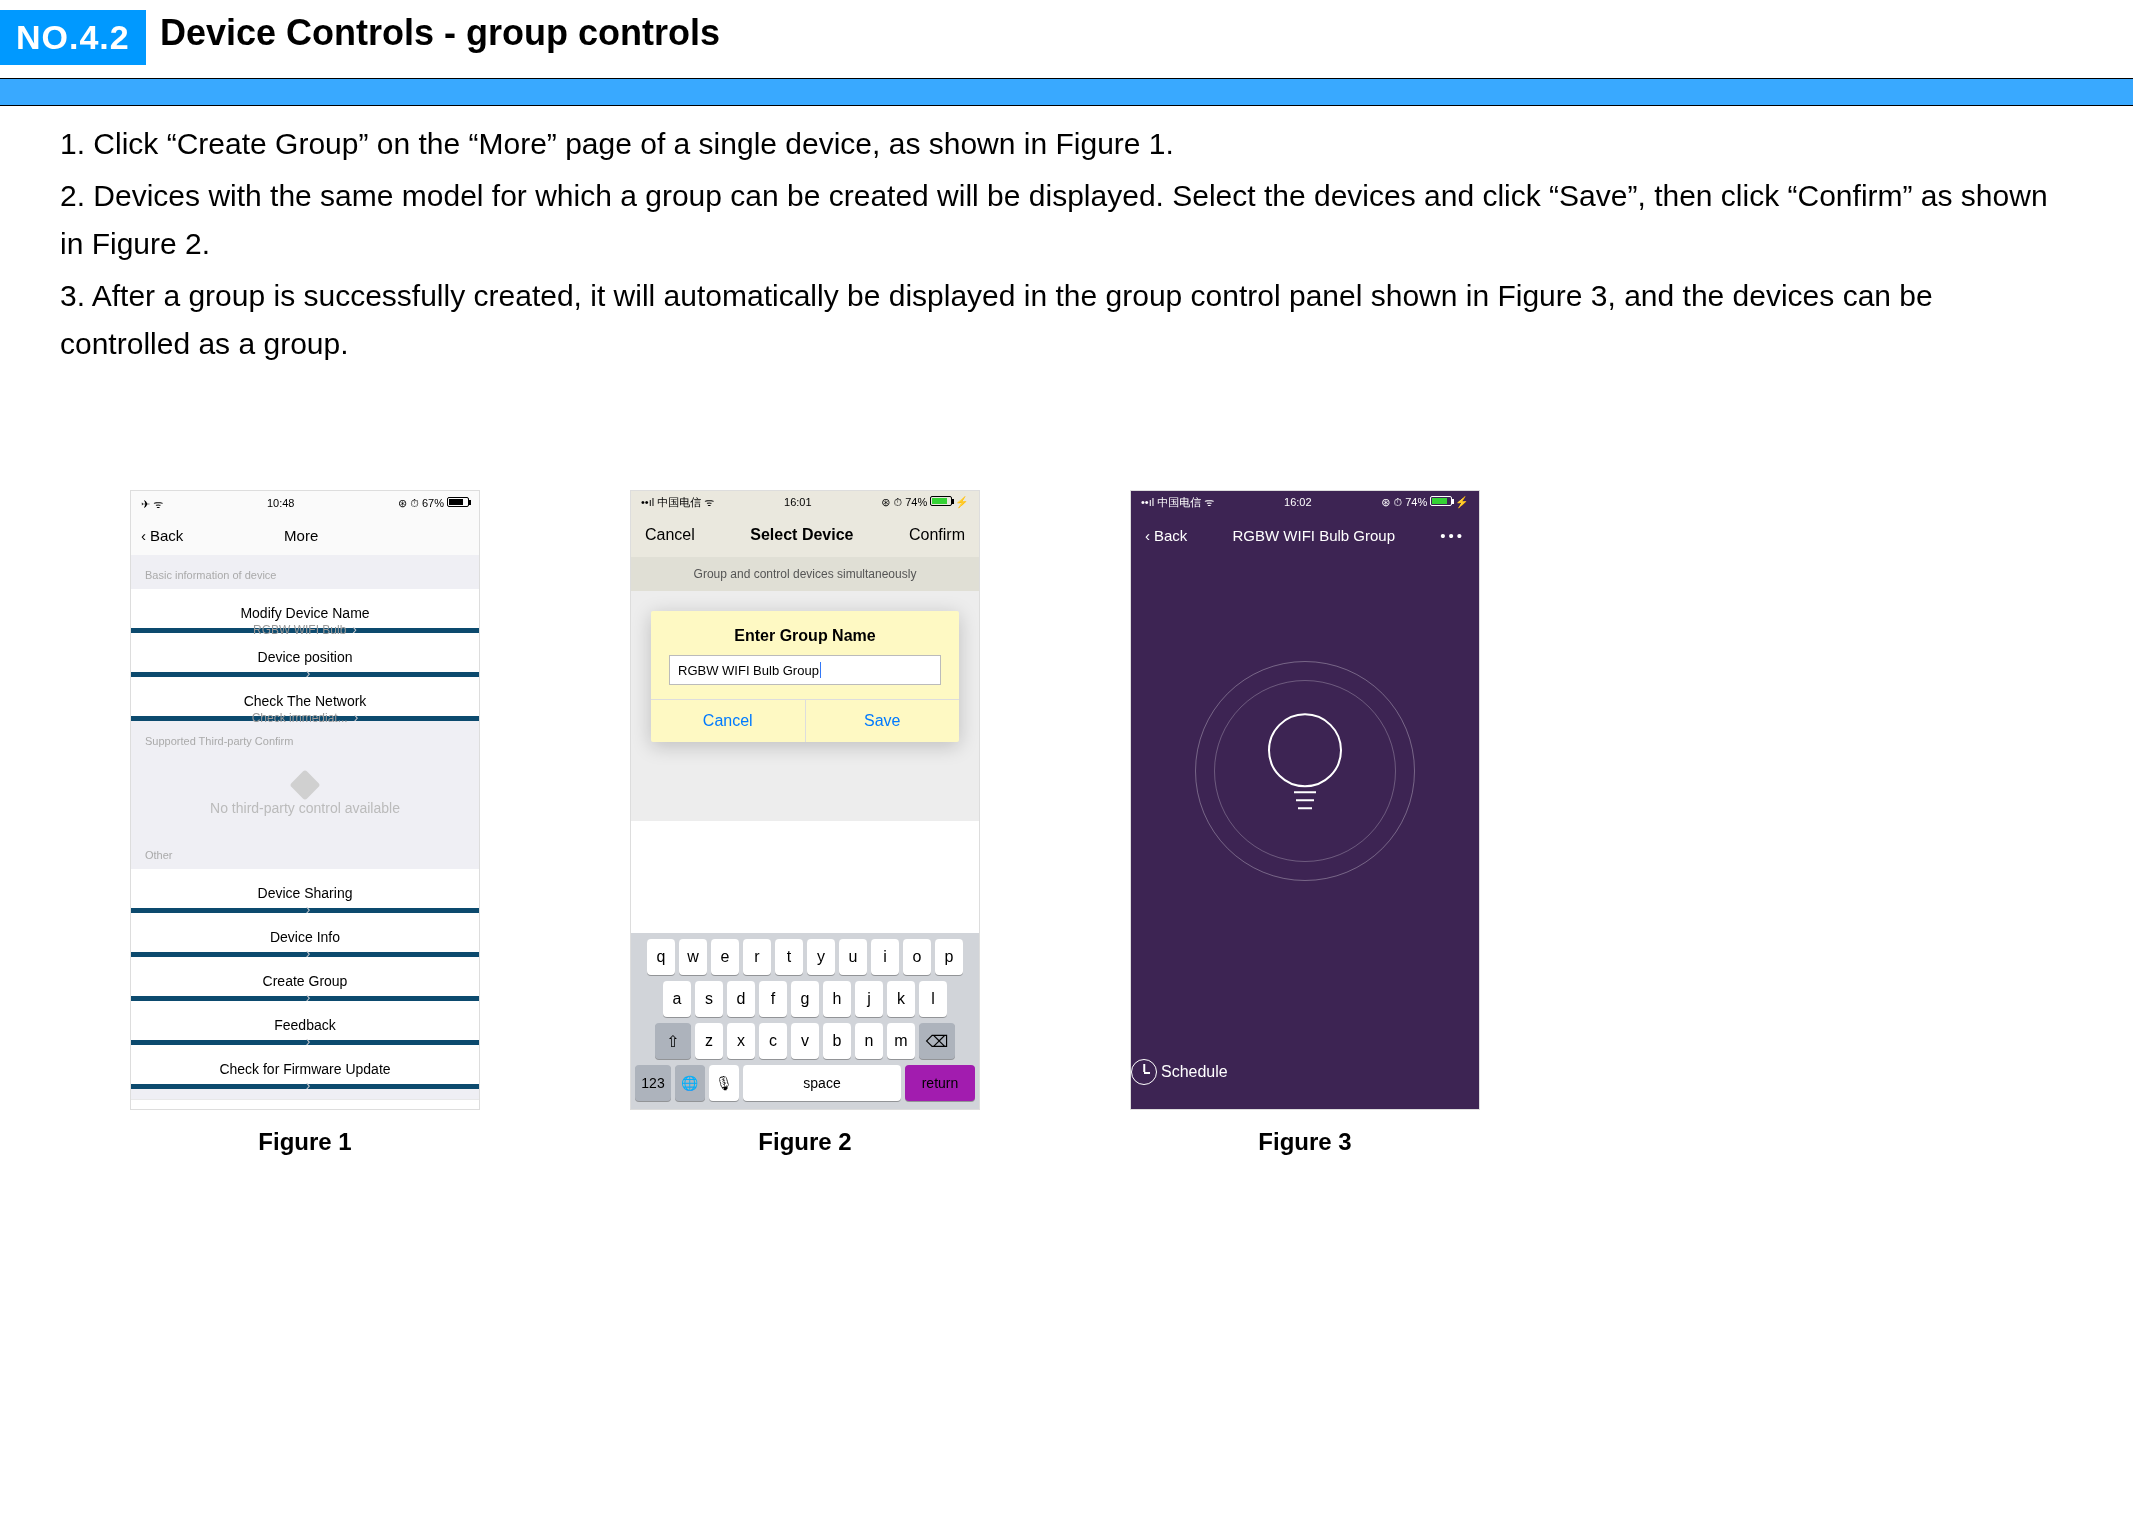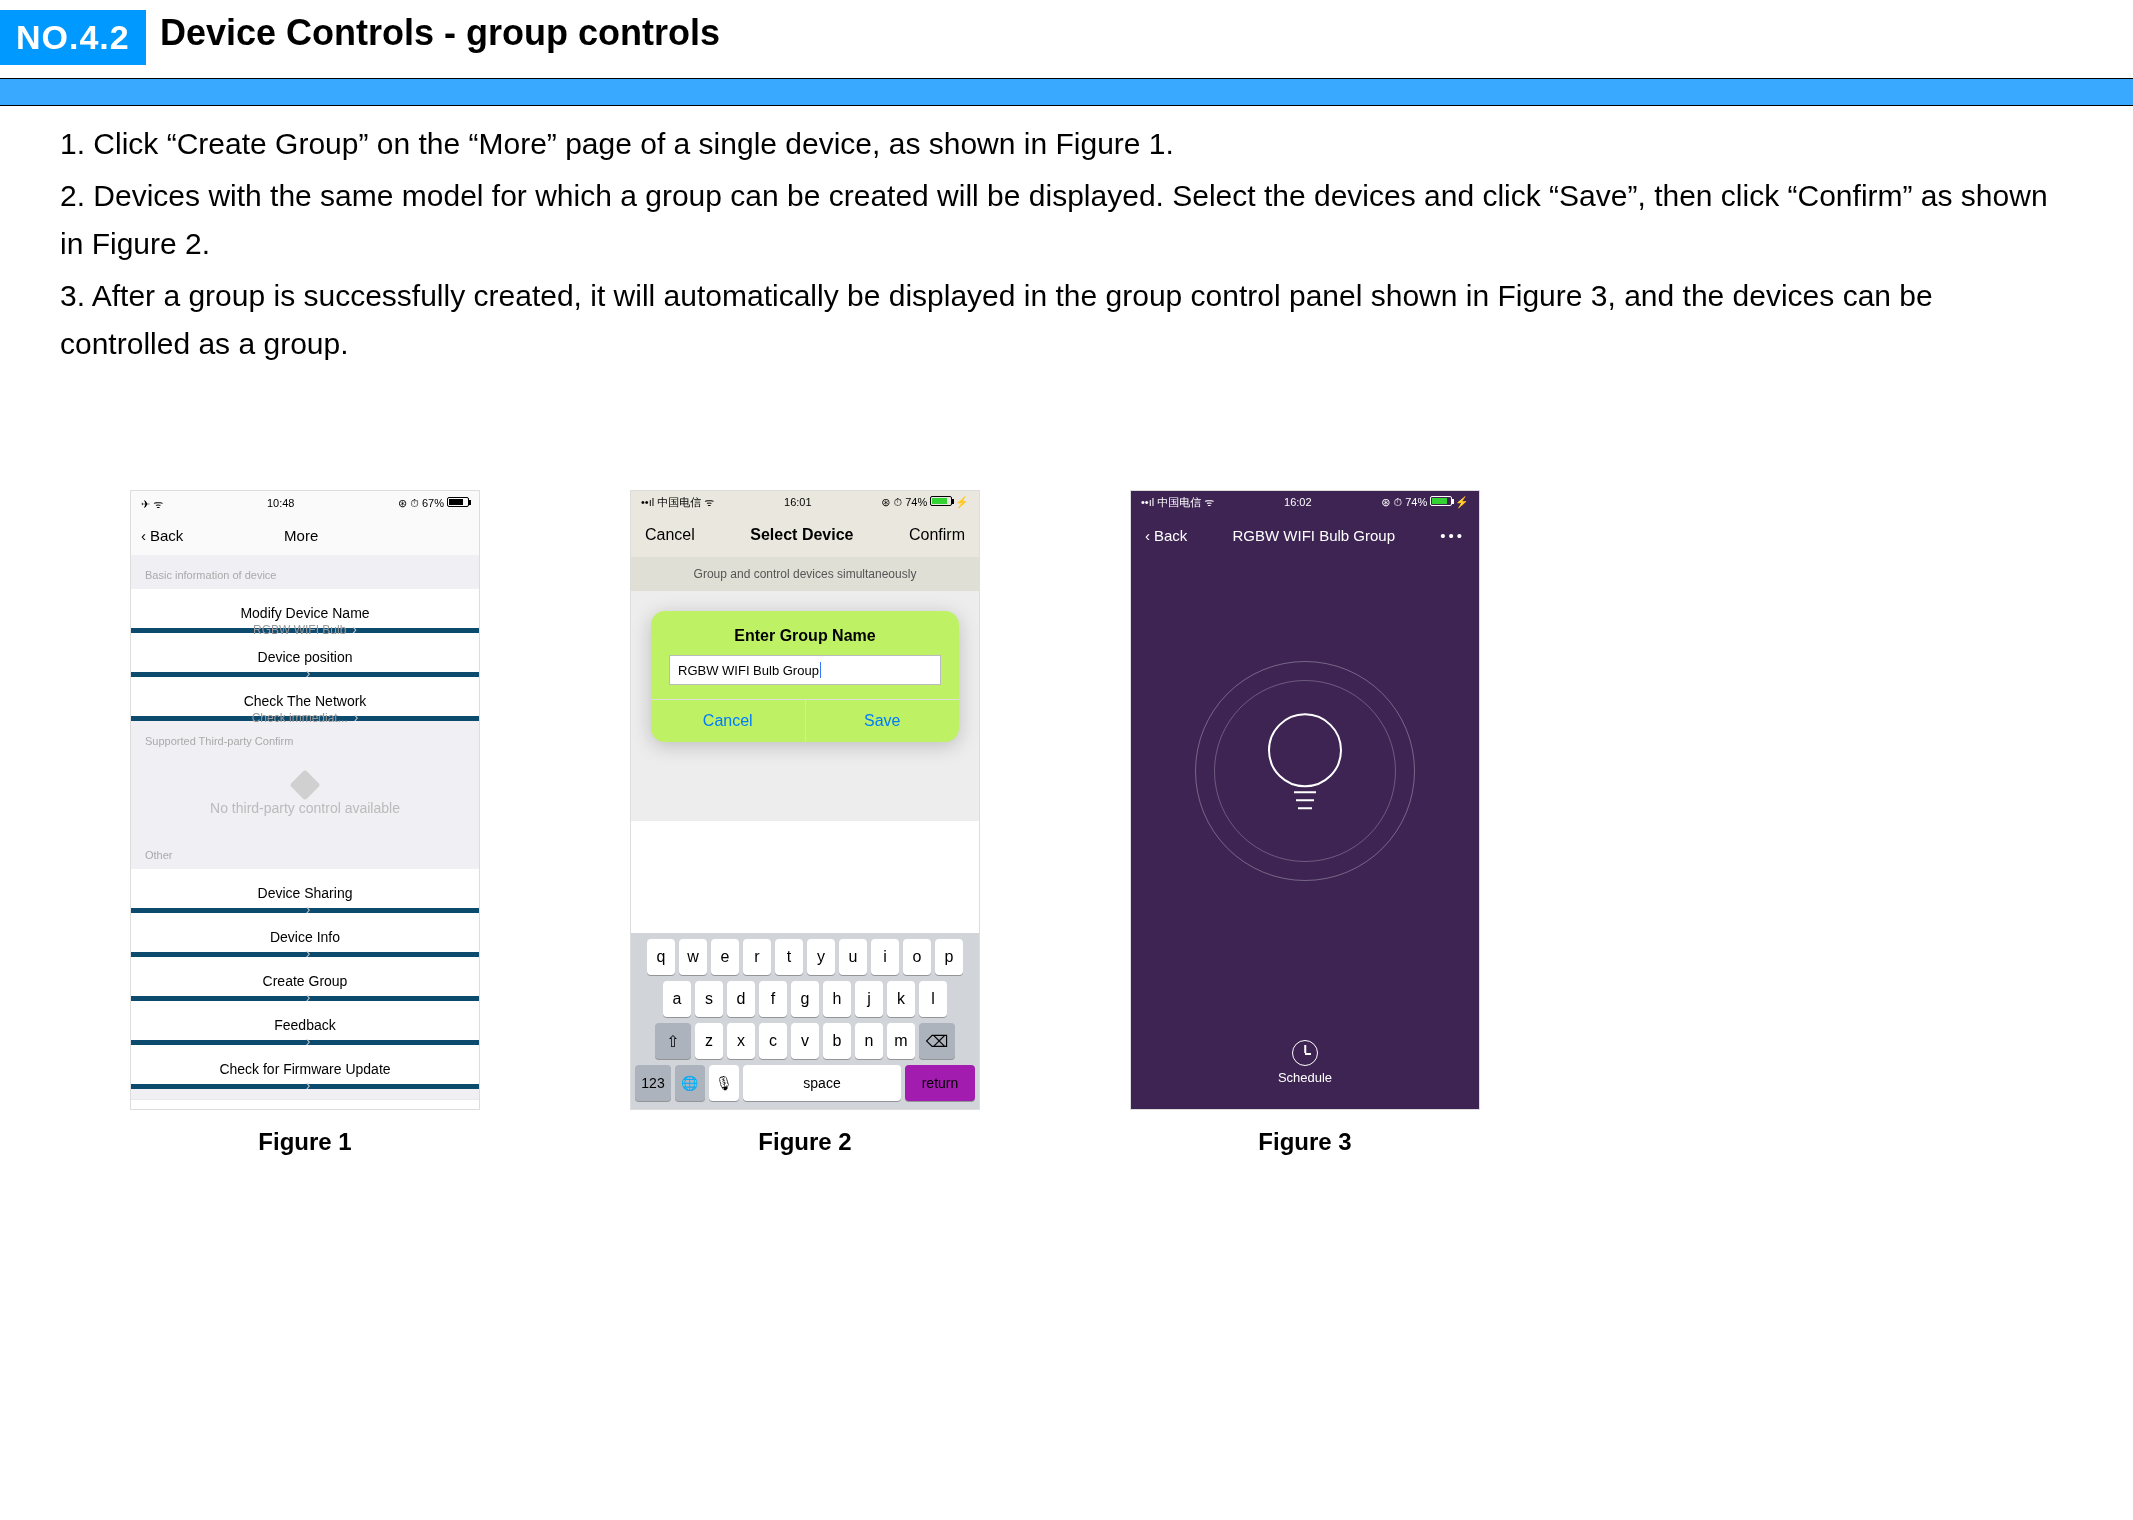--- a/index.html
+++ b/index.html
@@ -24,21 +24,21 @@
   .p1-chevron { color:#c7c7cc; margin-left:6px;}
   .p1-third { background:#efeff4; height:80px; display:flex; flex-direction:column; align-items:center; justify-content:center; color:#bbb; font-size:14px; gap:4px}
   .p1-cube { width:22px; height:22px; background:#d0d0d0; transform:rotate(45deg); border-radius:3px;}
   .p1-remove { height:44px; display:flex; align-items:center; justify-content:center; color:#e63535; font-size:15px; background:#fff; border-top:1px solid #e8e8e8;}
   
   .p2-status { height:22px; display:flex; align-items:center; justify-content:space-between; padding:0 10px; font-size:11px; background:#eae8de;}
   .p2-nav { height:44px; display:flex; align-items:center; justify-content:space-between; padding:0 14px; background:#eae8de; font-size:16px;}
   .p2-nav .title2 { font-weight:600;}
   .p2-sub { height:34px; display:flex; align-items:center; justify-content:center; font-size:12px; background:#e0dfd5; color:#555;}
   .p2-dim { position:absolute; top:100px; left:0; right:0; height:230px; background:rgba(0,0,0,0.07);}
-  .p2-alert { position:absolute; top:120px; left:20px; right:20px; background:#bef264; border-radius:14px; box-shadow:0 4px 20px rgba(0,0,0,0.2);}
+  .p2-alert { position:absolute; top:120px; left:20px; right:20px; background:#fef9c3; border-radius:2px; box-shadow:0 4px 20px rgba(0,0,0,0.2);}
   .p2-alert-title { text-align:center; font-weight:600; font-size:16px; padding:16px 0 10px;}
   .p2-alert-input { margin:0 18px 14px; height:30px; border:1px solid #bbb; background:#fff; font-size:13px; padding:0 8px; display:flex; align-items:center;}
   .p2-alert-btns { display:flex; border-top:1px solid #ddd;}
   .p2-alert-btn { flex:1; text-align:center; padding:12px 0; color:#007aff; font-size:16px;}
   .p2-alert-btn:first-child { border-right:1px solid #ddd;}
   .p2-kbd { position:absolute; bottom:0; left:0; right:0; background:#d1d4d9;}
   .p2-krow { display:flex; justify-content:center; gap:4px; padding:6px 4px 0;}
   .p2-key { background:#fff; border-radius:4px; width:28px; height:36px; display:flex; align-items:center; justify-content:center; font-size:16px; box-shadow:0 1px 0 rgba(0,0,0,0.3);}
   .p2-key.special { background:#adb3bc; color:#000;}
   .p2-krow.bottom { padding:6px 4px 8px; gap:4px;align-items:flex-end;}
@@ -46,21 +46,21 @@
   
   .p3 { background:#3d2453;}
   .p3-status { height:22px; display:flex; align-items:center; justify-content:space-between; padding:0 10px; font-size:11px; color:#fff;}
   .p3-nav { height:44px; display:flex; align-items:center; justify-content:space-between; padding:0 14px; color:#fff; font-size:15px;}
   .p3-nav .back3 { display:flex; align-items:center; gap:4px;}
   .p3-nav .dots { letter-spacing:3px;}
   .p3-bulbwrap { position:absolute; top:170px; left:50%; transform:translateX(-50%); width:220px; height:220px;}
   .p3-ring { width:220px; height:220px; border:1px solid rgba(255,255,255,0.3); border-radius:50%; position:relative;}
   .p3-ring::before { content:''; position:absolute; inset:18px; border:1px solid rgba(255,255,255,0.25); border-radius:50%;}
   .p3-bulb { position:absolute; top:50%; left:50%; transform:translate(-50%,-55%);}
-  .p3-schedule { position:absolute; bottom:24px; left:0; right:0; display:flex; flex-direction:column; align-items:center; color:#fff; font-size:13px; gap:4px;}
+  .p3-schedule { position:absolute; bottom:24px; left:0; right:0; display:flex; flex-direction:row; align-items:center; color:#fff; font-size:16px; gap:4px;}
   .p3-clock { width:26px; height:26px; border:1.5px solid #fff; border-radius:50%; display:flex; align-items:center; justify-content:center; position:relative;}
   .p3-clock::before { content:''; position:absolute; width:1.5px; height:8px; background:#fff; top:4px; left:50%; transform:translateX(-50%);}
   .p3-clock::after { content:''; position:absolute; width:6px; height:1.5px; background:#fff; top:50%; left:50%;}
   .battglyph { display:inline-flex; align-items:center; gap:2px;}
   .battbox { width:22px; height:10px; border:1px solid currentColor; border-radius:2px; position:relative;}
   .battbox::after { content:''; position:absolute; right:-3px; top:2px; width:2px; height:5px; background:currentColor;}
   .battfill { position:absolute; left:1px; top:1px; bottom:1px; background:#35d235;}
 </style>
 </head>
 <body>

